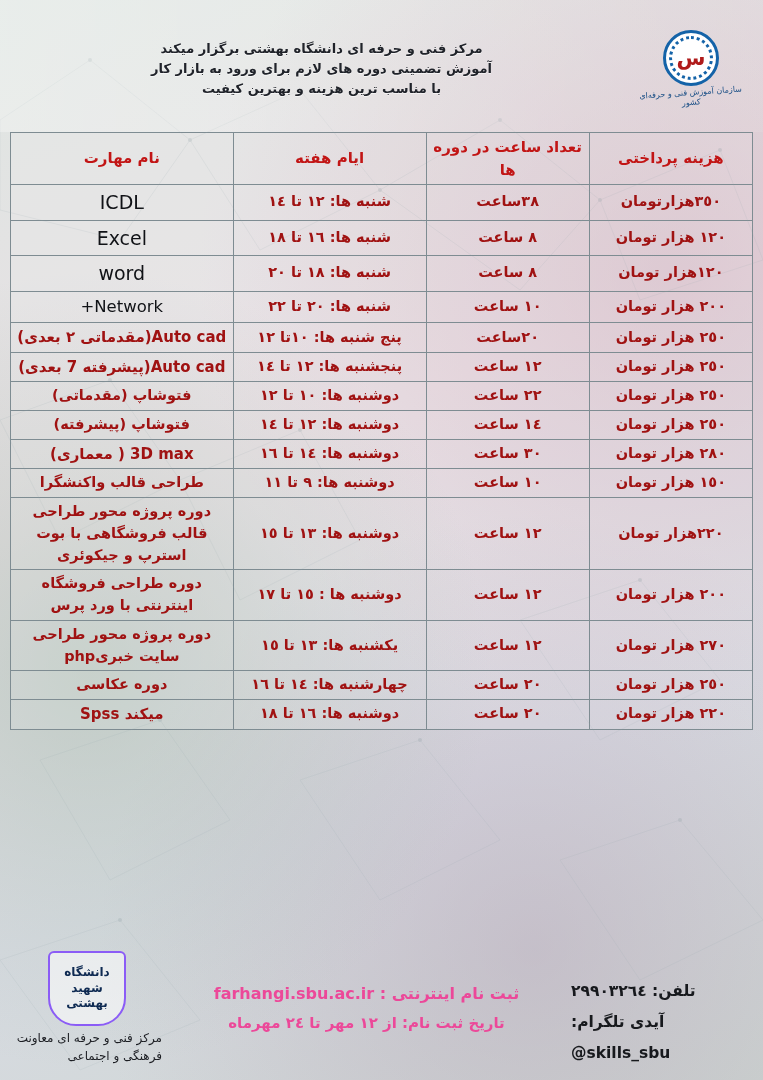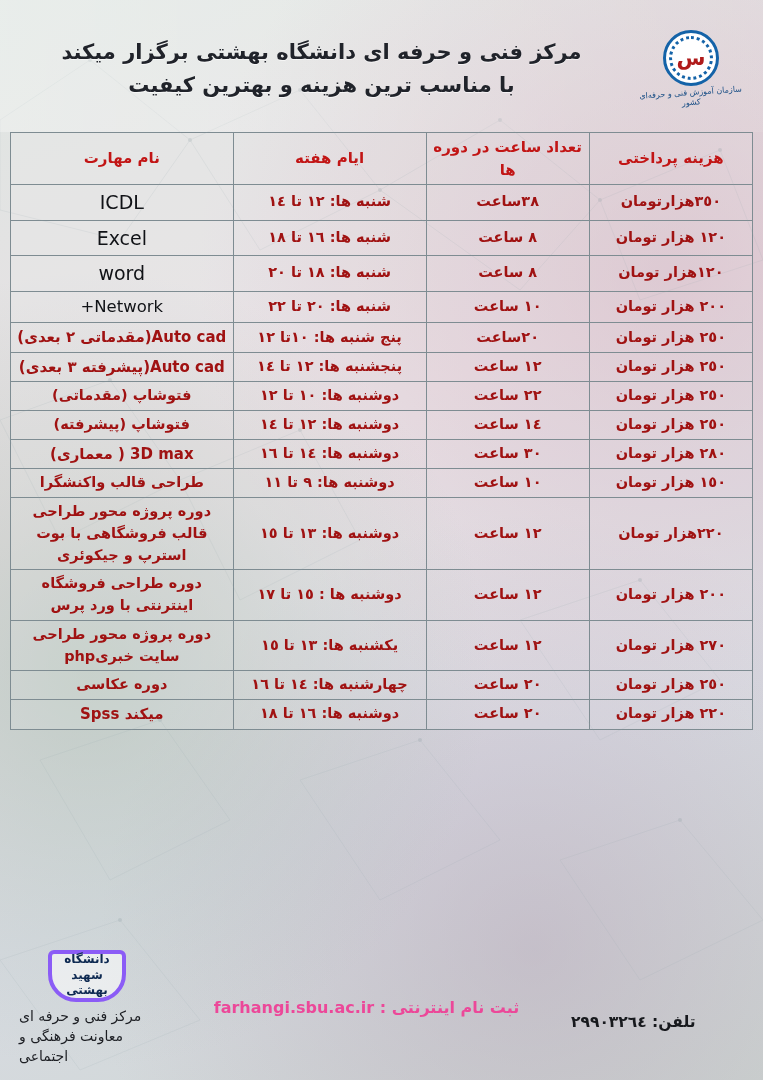--- a/index.html
+++ b/index.html
@@ -74,21 +74,21 @@
     line-height: 1.25;
     transform: rotate(-4deg);
   }
   .header-titles {
     flex: 1;
     text-align: center;
     padding-right: 4px;
   }
   .header-titles div {
     color: #20232a;
-    font-size: 21px;
+    font-size: 13px;
     font-weight: bold;
     line-height: 1.55;
     text-shadow: 0 1px 0 rgba(255,255,255,0.6);
   }
 
   
   .table-wrap { padding: 0 10px; }
   table.schedule {
     width: 100%;
     border-collapse: collapse;
@@ -129,38 +129,37 @@
     align-items: center;
     padding: 4px 12px 6px 12px;
   }
   .footer-logo {
     flex: 0 0 150px;
     display: flex; flex-direction: column;
     align-items: center; justify-content: center;
     gap: 4px;
   }
   .sbu-emblem {
-    width: 78px; height: 52px;
-    border: 4px solid #8b5cf6;
+    width: 78px; height: 75px;
+    border: 2px solid #8b5cf6;
     border-radius: 6px 6px 28px 28px;
     background: rgba(255,255,255,0.55);
     display: flex; align-items: center; justify-content: center;
     color: #0e2a52;
     font-size: 12px;
     font-weight: bold;
     text-align: center;
     line-height: 1.3;
     padding: 2px;
   }
   .footer-logo-caption {
-    font-size: 14px;
+    font-size: 12px;
     color: #1b1d22;
-    text-align: left;
+    text-align: right;
     line-height: 1.45;
-    margin-left: 7px;
   }
   .footer-center {
     flex: 1;
     text-align: center;
   }
   .footer-center div {
     font-size: 15px;
     color: #ec4899;
     font-weight: bold;
     line-height: 1.9;
@@ -217,20 +216,21 @@
 
   <div class="header">
     <div class="logo-box">
       <div class="logo-mark">
         <span>س</span>
       </div>
       <div class="logo-caption">سازمان آموزش فنی و حرفه‌ای کشور</div>
     </div>
     <div class="header-titles">
       <div>مرکز فنی و حرفه ای دانشگاه بهشتی برگزار میکند</div>
+      <div>آموزش تضمینی دوره های لازم برای ورود به بازار کار</div>
       <div>با مناسب ترین هزینه و بهترین  کیفیت</div>
     </div>
   </div>
 
   <div class="table-wrap">
     <table class="schedule">
       <colgroup>
         <col class="c-price">
           <col class="c-hours">
           <col class="c-days">
@@ -272,21 +272,21 @@
         <tr>
           <td>٢٥٠ هزار تومان</td>
           <td>٢٠ساعت</td>
           <td>پنج شنبه ها: ١٠تا ١٢</td>
           <td class="skill mixed">Auto cad(مقدماتی ٢ بعدی)</td>
         </tr>
         <tr>
           <td>٢٥٠ هزار تومان</td>
           <td>١٢ ساعت</td>
           <td>پنجشنبه ها: ١٢ تا ١٤</td>
-          <td class="skill mixed">Auto cad(پیشرفته ٣ بعدی)</td>
+          <td class="skill mixed">Auto cad(پیشرفته 7 بعدی)</td>
         </tr>
         <tr>
           <td>٢٥٠ هزار تومان</td>
           <td>٢٢ ساعت</td>
           <td>دوشنبه ها: ١٠ تا ١٢</td>
           <td class="skill">فتوشاپ (مقدماتی)</td>
         </tr>
         <tr>
           <td>٢٥٠ هزار تومان</td>
           <td>١٤ ساعت</td>
@@ -335,23 +335,25 @@
           <td>دوشنبه ها: ١٦ تا ١٨</td>
           <td class="skill mixed">میکند Spss</td>
         </tr>
       </tbody>
     </table>
   </div>
 
   <div class="footer">
     <div class="footer-right">
       <div>تلفن: ٢٩٩٠٣٢٦٤</div>
+      <div>آیدی تلگرام: skills_sbu@</div>
     </div>
     <div class="footer-center">
       <div class="latin">ثبت نام اینترنتی : farhangi.sbu.ac.ir</div>
+      <div>تاریخ ثبت نام: از ١٢ مهر تا ٢٤ مهرماه</div>
     </div>
     <div class="footer-logo">
       <div class="sbu-emblem">دانشگاه شهید بهشتی</div>
       <div class="footer-logo-caption">مرکز فنی و حرفه ای
 معاونت فرهنگی و اجتماعی</div>
     </div>
   </div>
 
 </div>
 

